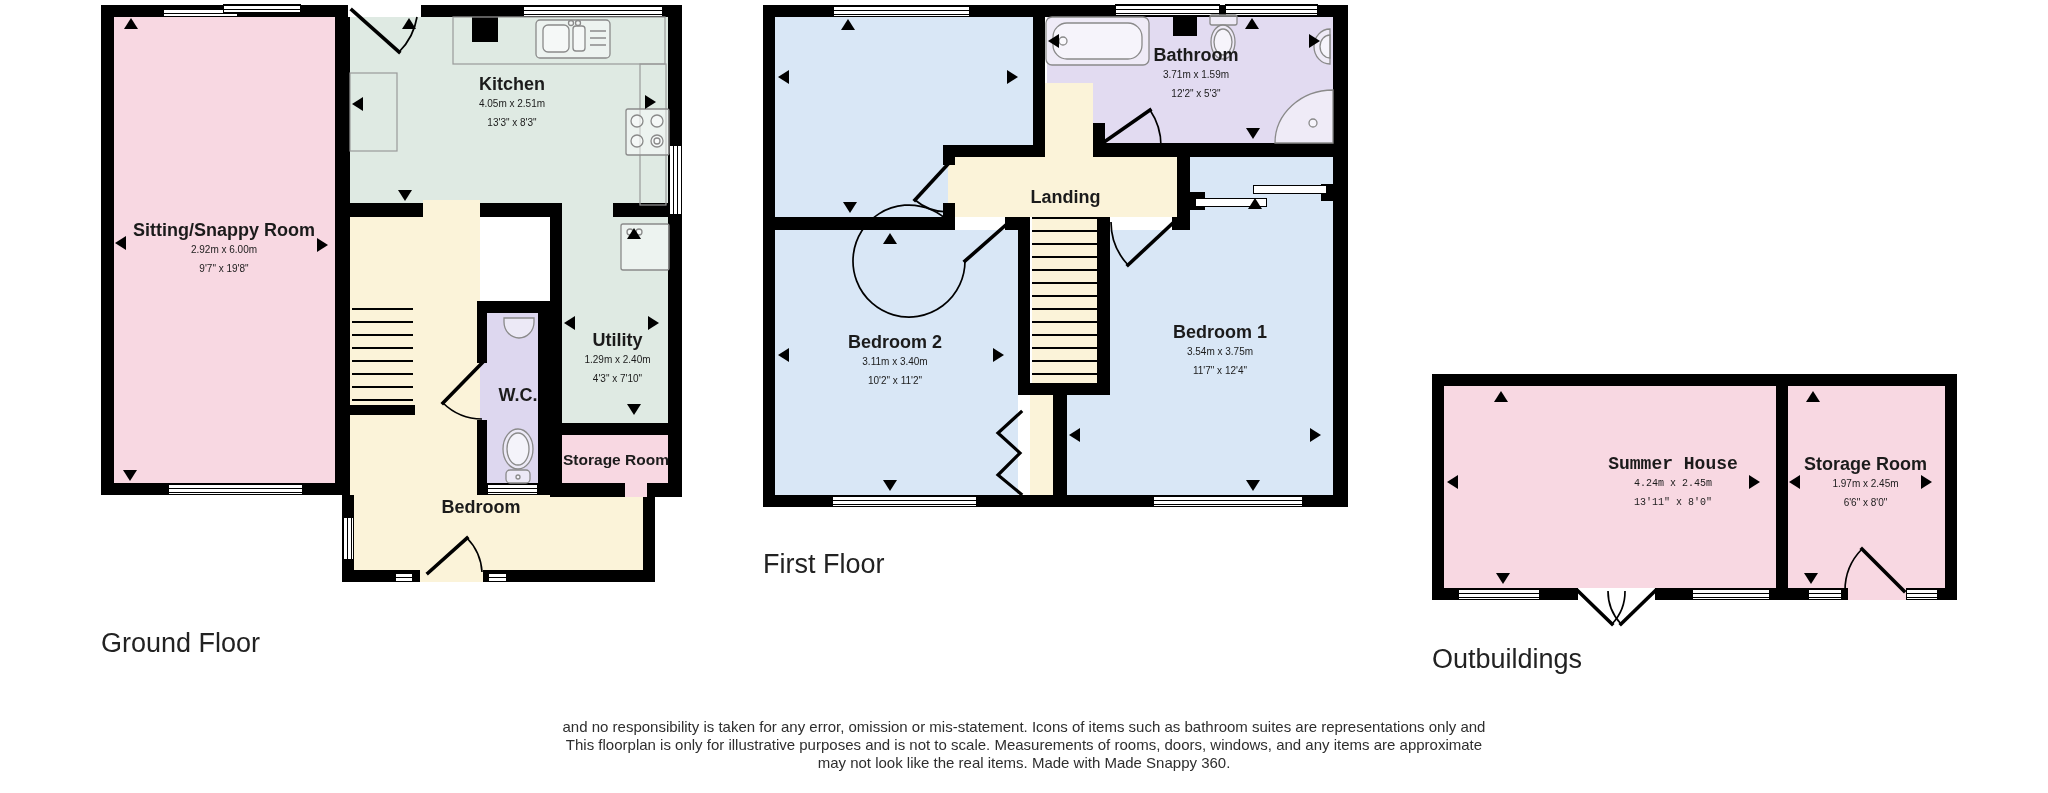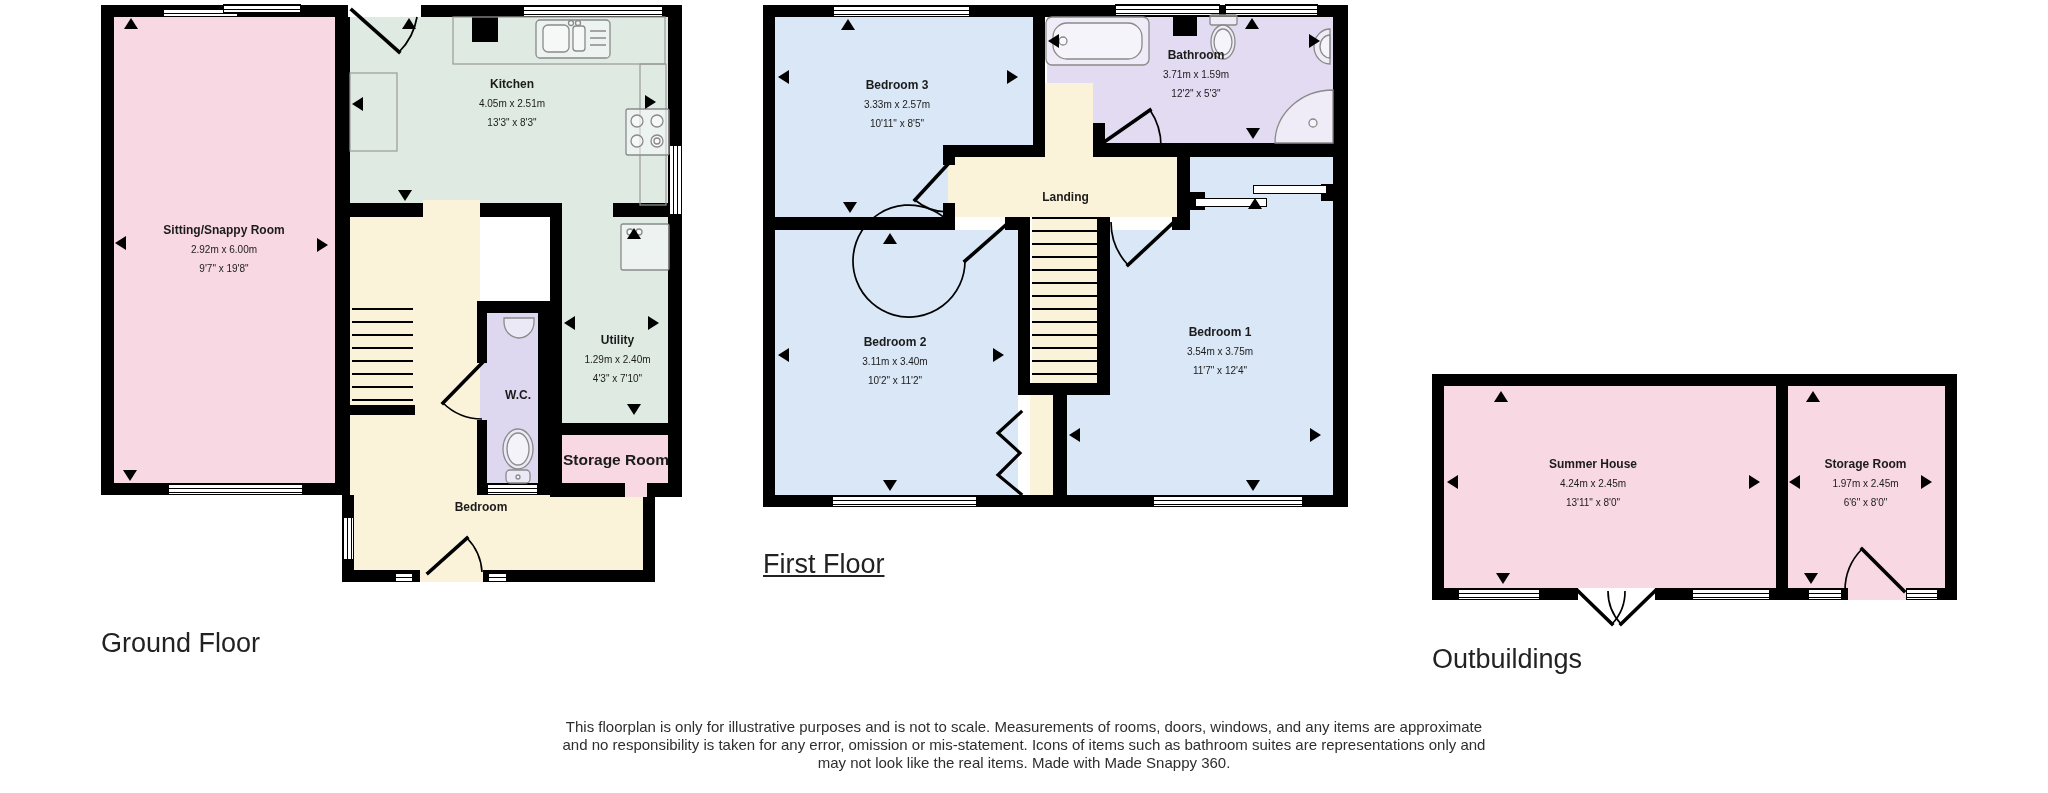--- a/index.html
+++ b/index.html
@@ -14,21 +14,21 @@
          background-image:repeating-linear-gradient(to right,#000 0 1px,transparent 1px 4px);}
   .bar{position:absolute;background:#fff;border:1px solid #000;box-sizing:border-box;}
   .stairs{position:absolute;background-color:var(--room_cream,#fbf3d9);
           background-image:repeating-linear-gradient(to bottom,#000 0 2px,transparent 2px 13px);}
   .ar{position:absolute;width:0;height:0;}
   .ar.up{border-left:7px solid transparent;border-right:7px solid transparent;border-bottom:11px solid #000;}
   .ar.down{border-left:7px solid transparent;border-right:7px solid transparent;border-top:11px solid #000;}
   .ar.left{border-top:7px solid transparent;border-bottom:7px solid transparent;border-right:11px solid #000;}
   .ar.right{border-top:7px solid transparent;border-bottom:7px solid transparent;border-left:11px solid #000;}
   .rlabel{position:absolute;text-align:center;color:#1b1b1b;}
-  .rname{font-weight:bold;font-size:12px;line-height:20px;}
+  .rname{font-weight:bold;font-size:18px;line-height:20px;}
   .rdim{font-size:10px;line-height:19px;}
   .ftitle{position:absolute;font-size:27px;color:#222;}
   .overlay{position:absolute;left:0;top:0;pointer-events:none;}
   .disc{position:absolute;left:0;top:718px;width:2048px;text-align:center;color:#2e2e2e;
         font-size:15px;line-height:18px;}
   .pink{background:var(--room_pink,#f8d8e2);}
   .green{background:var(--room_green,#dfeae3);}
   .cream{background:var(--room_cream,#fbf3d9);}
   .purple{background:var(--room_purple,#ddd7ef);}
   .lilac{background:var(--room_lilac,#e2dbf1);}
@@ -270,58 +270,53 @@
   <div class="rlabel" style="left:480px;top:385px;width:76px;">
     <div class="rname">W.C.</div>
   </div>
   <div class="rlabel" style="left:546px;top:450px;width:140px;">
     <div class="rname" style="font-size:15.5px;">Storage Room</div>
   </div>
   <div class="rlabel" style="left:406px;top:497px;width:150px;">
     <div class="rname">Bedroom</div>
   </div>
 
-  <div class="rlabel" style="left:777px;top:75px;width:240px;">
-    <div class="rname">Bedroom 3</div>
-    <div class="rdim">3.33m x 2.57m</div>
-    <div class="rdim">10'11" x 8'5"</div>
-  </div>
   <div class="rlabel" style="left:1076px;top:45px;width:240px;">
     <div class="rname">Bathroom</div>
     <div class="rdim">3.71m x 1.59m</div>
     <div class="rdim">12'2" x 5'3"</div>
   </div>
   <div class="rlabel" style="left:1008px;top:187px;width:115px;">
     <div class="rname">Landing</div>
   </div>
   <div class="rlabel" style="left:775px;top:332px;width:240px;">
     <div class="rname">Bedroom 2</div>
     <div class="rdim">3.11m x 3.40m</div>
     <div class="rdim">10'2" x 11'2"</div>
   </div>
   <div class="rlabel" style="left:1100px;top:322px;width:240px;">
     <div class="rname">Bedroom 1</div>
     <div class="rdim">3.54m x 3.75m</div>
     <div class="rdim">11'7" x 12'4"</div>
   </div>
 
-  <div class="rlabel" style="left:1473px;top:454px;width:240px;">
+  <div class="rlabel" style="left:1553px;top:454px;width:240px;font-family:Liberation Mono, monospace;">
     <div class="rname">Summer House</div>
     <div class="rdim">4.24m x 2.45m</div>
     <div class="rdim">13'11" x 8'0"</div>
   </div>
   <div class="rlabel" style="left:1793px;top:454px;width:145px;">
     <div class="rname">Storage Room</div>
     <div class="rdim">1.97m x 2.45m</div>
     <div class="rdim">6'6" x 8'0"</div>
   </div>
 
   <div class="ftitle" style="left:101px;top:628px;">Ground Floor</div>
-  <div class="ftitle" style="left:763px;top:549px;text-decoration:underline;">First Floor</div>
+  <div class="ftitle" style="left:763px;top:549px;">First Floor</div>
   <div class="ftitle" style="left:1432px;top:644px;">Outbuildings</div>
 
   <div class="disc">
+    <div>and no responsibility is taken for any error, omission or mis-statement. Icons of items such as bathroom suites are representations only and</div>
     <div>This floorplan is only for illustrative purposes and is not to scale. Measurements of rooms, doors, windows, and any items are approximate</div>
-    <div>and no responsibility is taken for any error, omission or mis-statement. Icons of items such as bathroom suites are representations only and</div>
     <div>may not look like the real items. Made with Made Snappy 360.</div>
   </div>
 
 </div>
 
 </body></html>

